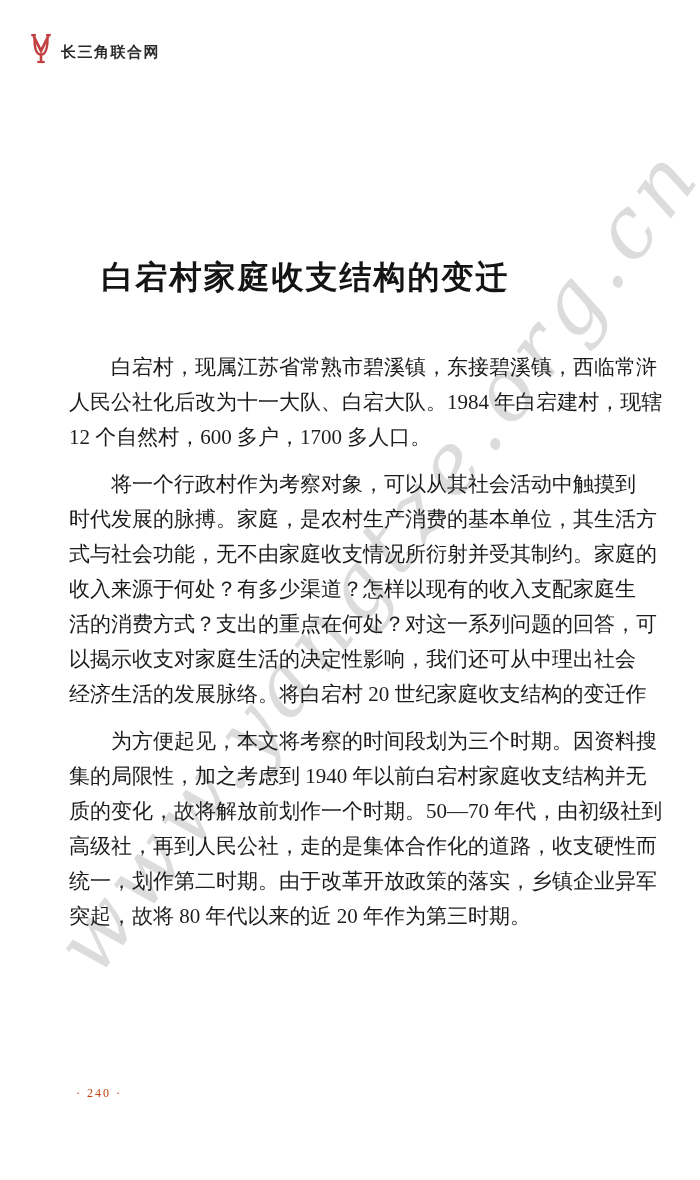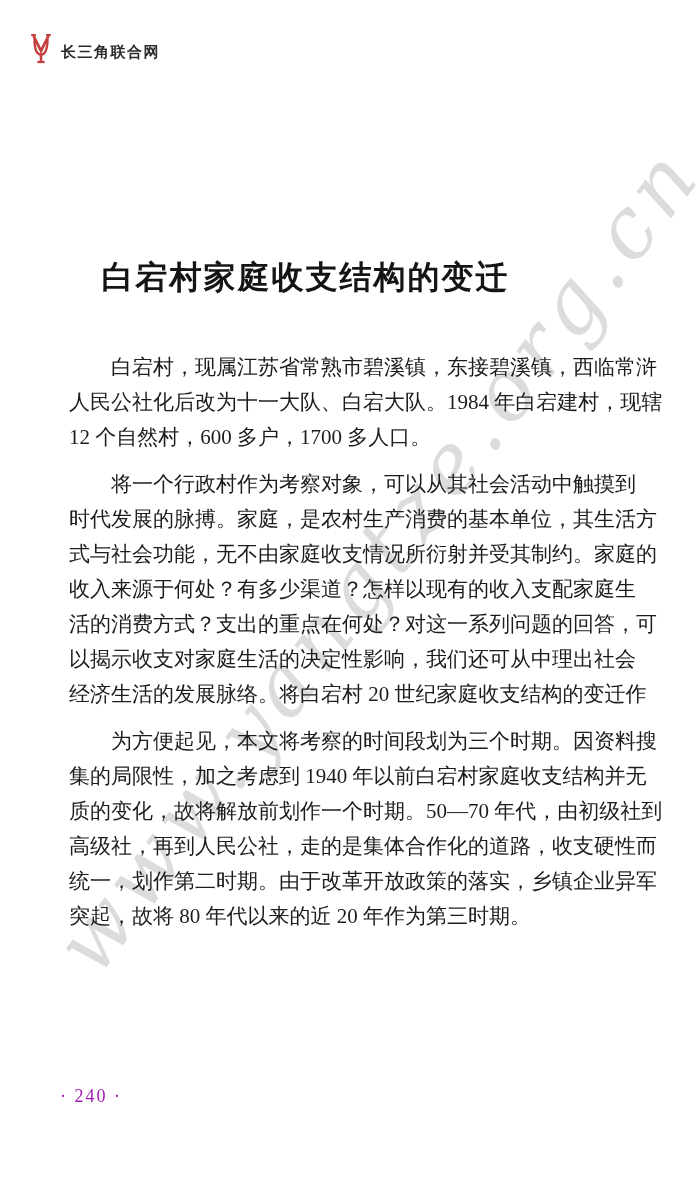--- a/index.html
+++ b/index.html
@@ -39,22 +39,22 @@
   .para{margin:12px;}
   .line{white-space:nowrap;height:35px;overflow:visible;}
   .para .line:first-child{text-indent:2em;}
   .sec-heading{
     font-family:"Liberation Sans","DejaVu Sans",sans-serif;
     font-weight:bold;font-size:25px;letter-spacing:1.5px;line-height:40px;
     text-align:center;margin:16px 0 0 0;color:#111;
   }
   .after-heading{margin-top:28px;}
   .page-number{
-    position:absolute;left:60px;top:1086px;z-index:2;
-    font-size:18px;letter-spacing:2px;color:#a21caf;
+    position:absolute;left:76px;top:1086px;z-index:2;
+    font-size:12px;letter-spacing:2px;color:#c2410c;
   }
 </style>
 </head>
 <body>
 
 <div class="page">
 
   <div class="brand">
     <svg class="brand-icon" viewBox="0 0 28 36" fill="none" xmlns="http://www.w3.org/2000/svg">
       <path d="M3.5 3 L8.5 3" stroke="#c2403f" stroke-width="2.4"></path>

